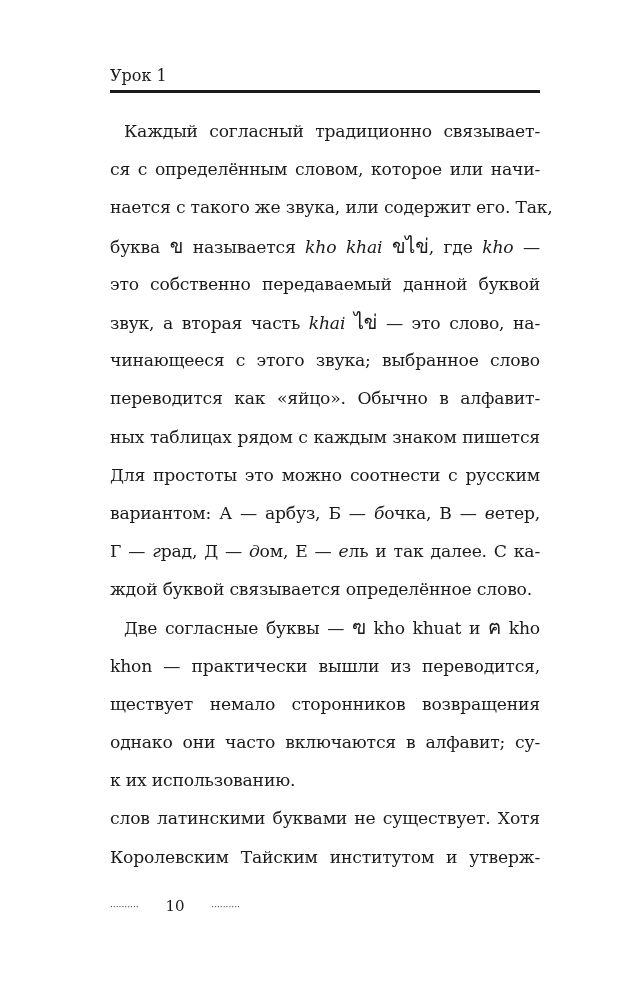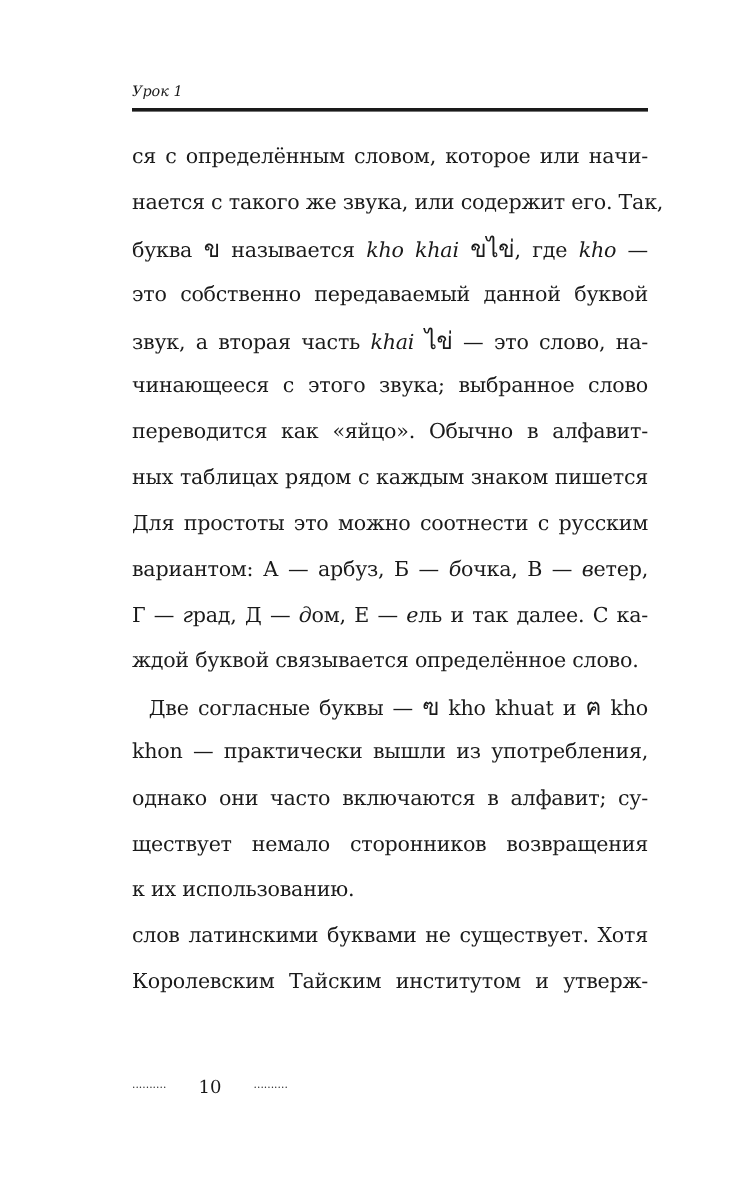--- a/index.html
+++ b/index.html
@@ -12,23 +12,22 @@
       color: #1a1a1a;
     }
     .page {
       position: absolute;
       left: 110px; top: 0;
       width: 430px;
     }
     .running-head {
       position: absolute;
       left: 0; top: 66px;
-      font-size: 12px;
+      font-size: 16px;
       line-height: 20px;
-      font-style: italic;
     }
     .head-rule {
       position: absolute;
       left: 0; top: 90px;
       width: 430px; height: 3px;
       background: #1a1a1a;
     }
     .body {
       position: absolute;
       left: 0; top: 112px;
@@ -59,36 +58,37 @@
     .pagenum { margin: 0 22px; }
   </style>
 </head>
 <body>
 
 <div class="page">
   <div class="running-head">Урок 1</div>
   <div class="head-rule"></div>
 
   <div class="body" id="body-text">
+      <span class="line indent"><span>Каждый согласный традиционно связывает-</span></span>
       <span class="line"><span>ся с определённым словом, которое или начи-</span></span>
       <span class="line"><span>нается с такого же звука, или содержит его. Так,</span></span>
       <span class="line"><span>буква </span><span class="thai">ข</span><span>  называется </span><i>kho khai</i><span> </span><span class="thai">ขไข่</span><span>, где </span><i>kho</i><span> —</span></span>
       <span class="line"><span>это собственно передаваемый данной буквой</span></span>
       <span class="line"><span>звук, а вторая часть </span><i>khai</i><span> </span><span class="thai">ไข่</span><span> — это слово, на-</span></span>
       <span class="line"><span>чинающееся с этого звука; выбранное слово</span></span>
       <span class="line"><span>переводится как «яйцо». Обычно в алфавит-</span></span>
       <span class="line"><span>ных таблицах рядом с каждым знаком пишется</span></span>
       <span class="line"><span>Для простоты это можно соотнести с русским</span></span>
       <span class="line"><span>вариантом: А — арбуз, Б — </span><i>б</i><span>очка, В — </span><i>в</i><span>етер,</span></span>
       <span class="line"><span>Г — </span><i>г</i><span>рад, Д — </span><i>д</i><span>ом, Е — </span><i>е</i><span>ль и так далее. С ка-</span></span>
       <span class="line last"><span>ждой буквой связывается определённое слово.</span></span>
       <span class="line indent"><span>Две согласные буквы — </span><span class="thai">ฃ</span><span> kho khuat и </span><span class="thai">ฅ</span><span>  kho</span></span>
-      <span class="line"><span>khon — практически вышли из употребления,</span></span>
+      <span class="line"><span>khon — практически вышли из переводится,</span></span>
+      <span class="line"><span>ществует немало сторонников возвращения</span></span>
       <span class="line"><span>однако они часто включаются в алфавит; су-</span></span>
-      <span class="line"><span>ществует немало сторонников возвращения</span></span>
       <span class="line last"><span>к их использованию.</span></span>
       <span class="line"><span>слов латинскими буквами не существует. Хотя</span></span>
       <span class="line"><span>Королевским Тайским институтом и утверж-</span></span>
     </div>
 
   <div class="footer">
     <span class="dots">··········</span>
     <span class="pagenum">10</span>
     <span class="dots">··········</span>
   </div>

